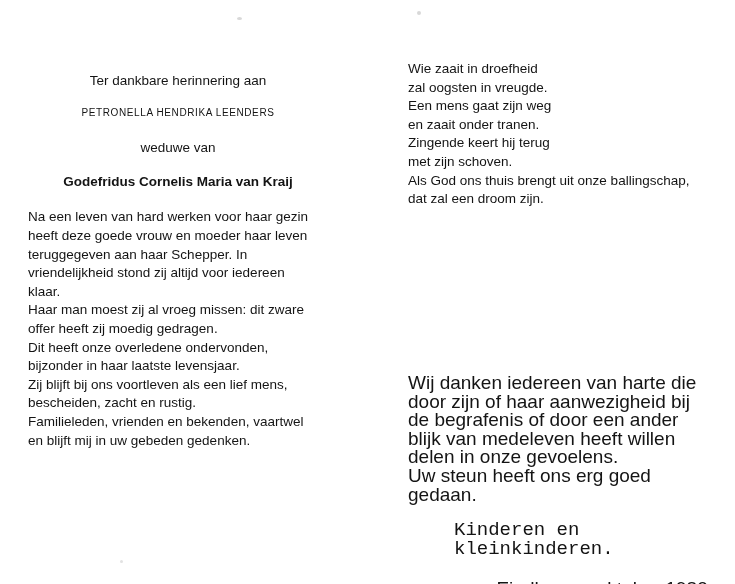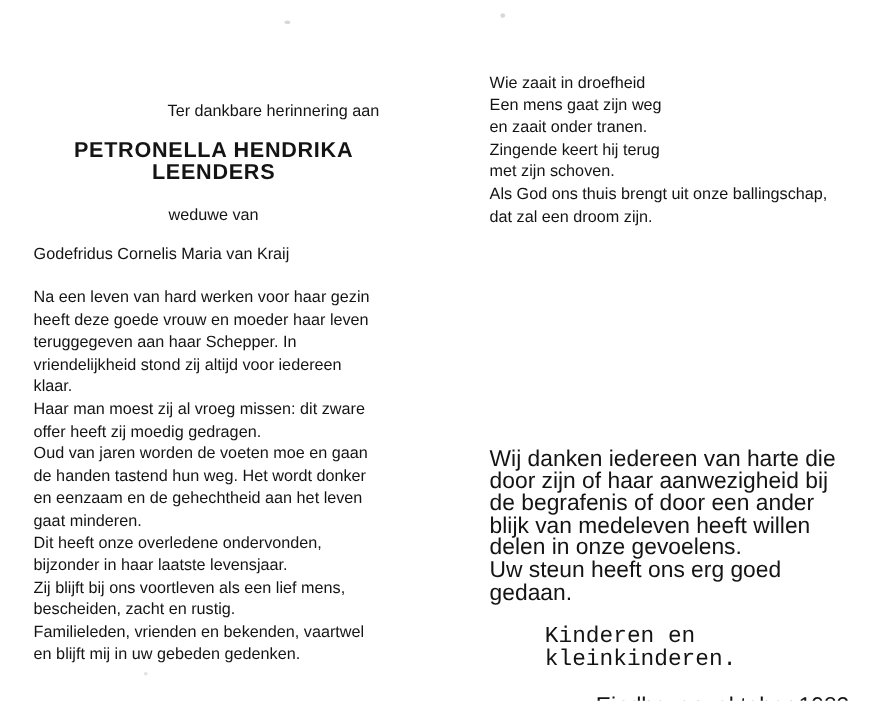--- a/index.html
+++ b/index.html
@@ -40,38 +40,38 @@
     top: 72px;
     width: 300px;
   }
   .col-right {
     left: 408px;
     top: 60px;
     width: 300px;
   }
 
   .line-head {
-    margin: 12px;
-    text-align: right;
+    margin: 0;
+    text-align: center;
   }
   .name {
     margin: 13px 0 0 0;
     text-align: center;
-    font-weight: bold;
+    font-weight: normal;
     letter-spacing: 0.6px;
-    font-size: 18px;
+    font-size: 10px;
   }
   .weduwe {
     margin: 17px 0 0 0;
     text-align: center;
   }
   .spouse {
     margin: 15px 0 0 0;
-    text-align: left;
-    font-weight: normal;
+    text-align: center;
+    font-weight: bold;
   }
   .dates {
     margin: 16px 0 0 0;
     text-align: left;
   }
   .para {
     margin: 17px 12px 0 0;
     text-align: left;
   }
   .para.tight {
@@ -111,28 +111,28 @@
   <div class="speck speck-b"></div>
   <div class="speck speck-c"></div>
 
   <div class="col col-left">
     <p class="line-head">Ter dankbare herinnering aan</p>
     <p class="name">PETRONELLA HENDRIKA LEENDERS</p>
     <p class="weduwe">weduwe van</p>
     <p class="spouse">Godefridus Cornelis Maria van Kraij</p>
     <p class="para">Na een leven van hard werken voor haar gezin heeft deze goede vrouw en moeder haar leven teruggegeven aan haar Schepper. In vriendelijkheid stond zij altijd voor iedereen klaar.</p>
     <p class="para tight">Haar man moest zij al vroeg missen: dit zware offer heeft zij moedig gedragen.</p>
-    <p class="para tight">Oud van jaren worden de voeten moe en gaan de handen tastend hun weg. Het wordt donker en eenzaam en de gehechtheid aan het leven gaat minderen.</p>
     <p class="para tight">Dit heeft onze overledene ondervonden, bijzonder in haar laatste levensjaar.</p>
     <p class="para tight">Zij blijft bij ons voortleven als een lief mens, bescheiden, zacht en rustig.</p>
     <p class="para tight">Familieleden, vrienden en bekenden, vaartwel en blijft mij in uw gebeden gedenken.</p>
   </div>
 
   <div class="col col-right">
     <p class="verse">Wie zaait in droefheid</p>
+    <p class="verse">zal oogsten in vreugde.</p>
     <p class="verse">Een mens gaat zijn weg</p>
     <p class="verse">en zaait onder tranen.</p>
     <p class="verse">Zingende keert hij terug</p>
     <p class="verse">met zijn schoven.</p>
     <p class="verse verse-gap">Als God ons thuis brengt uit onze ballingschap, dat zal een droom zijn.</p>
   </div>
 
   <div class="thanks">
     <p class="verse">Wij danken iedereen van harte die door zijn of haar aanwezigheid bij de begrafenis of door een ander blijk van medeleven heeft willen delen in onze gevoelens.</p>
     <p class="verse">Uw steun heeft ons erg goed gedaan.</p>

